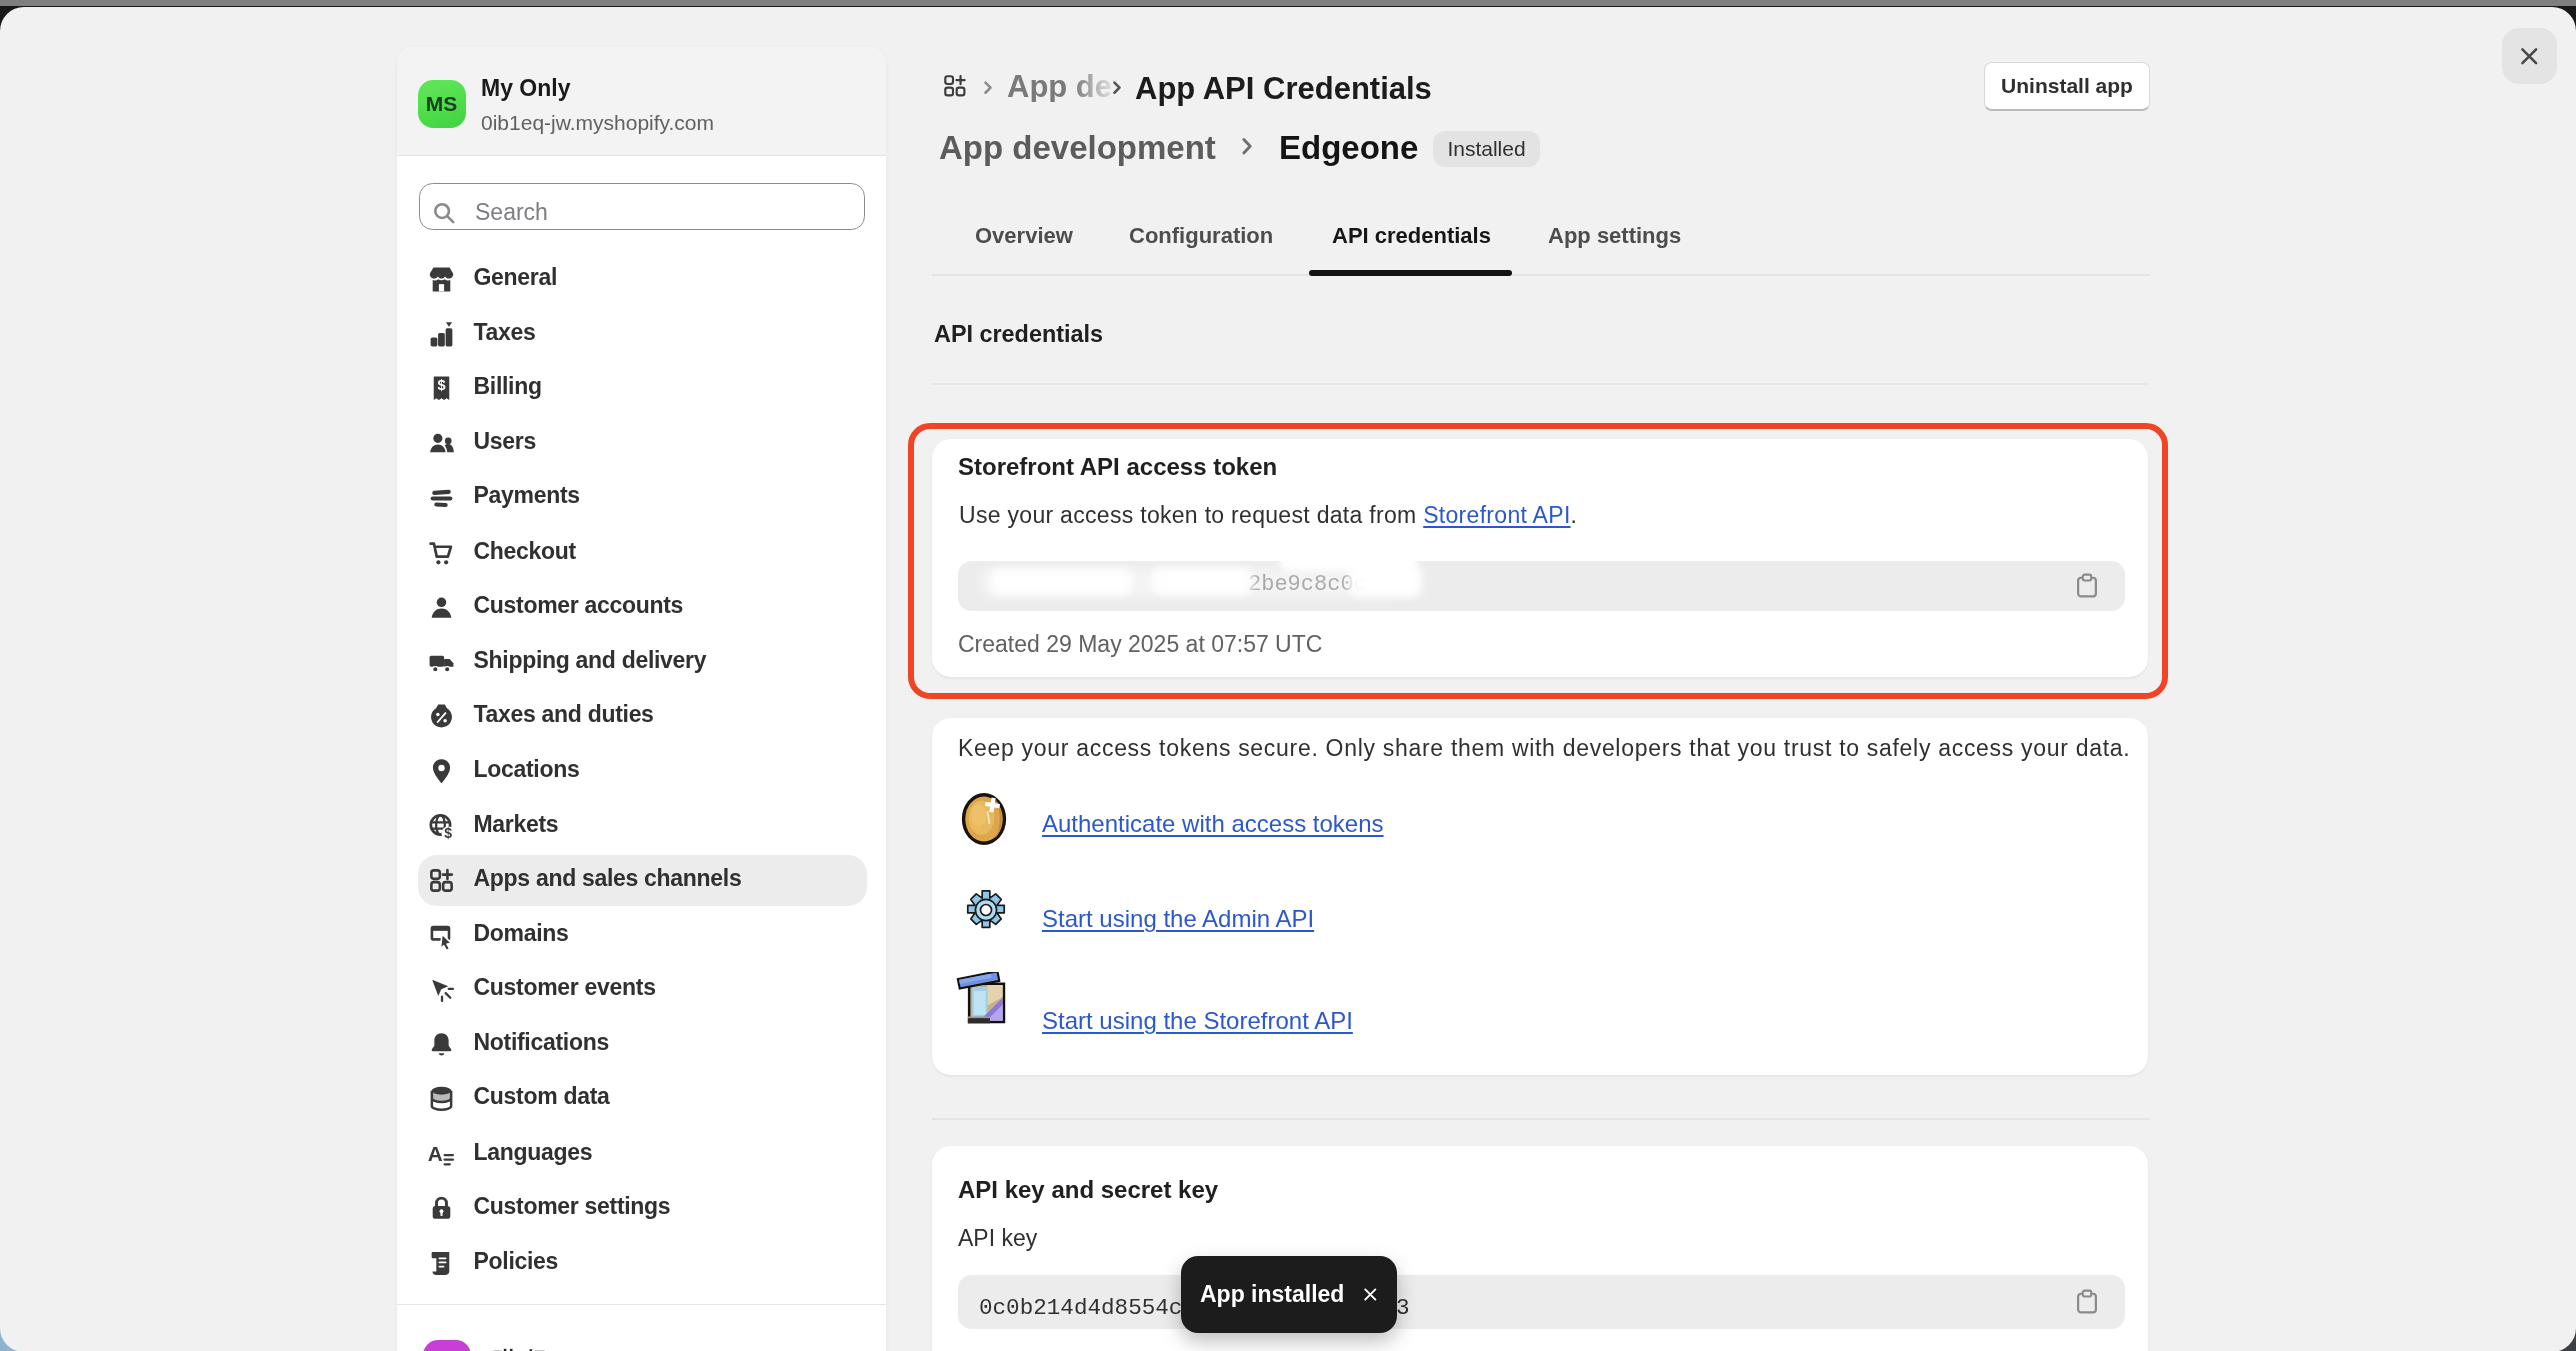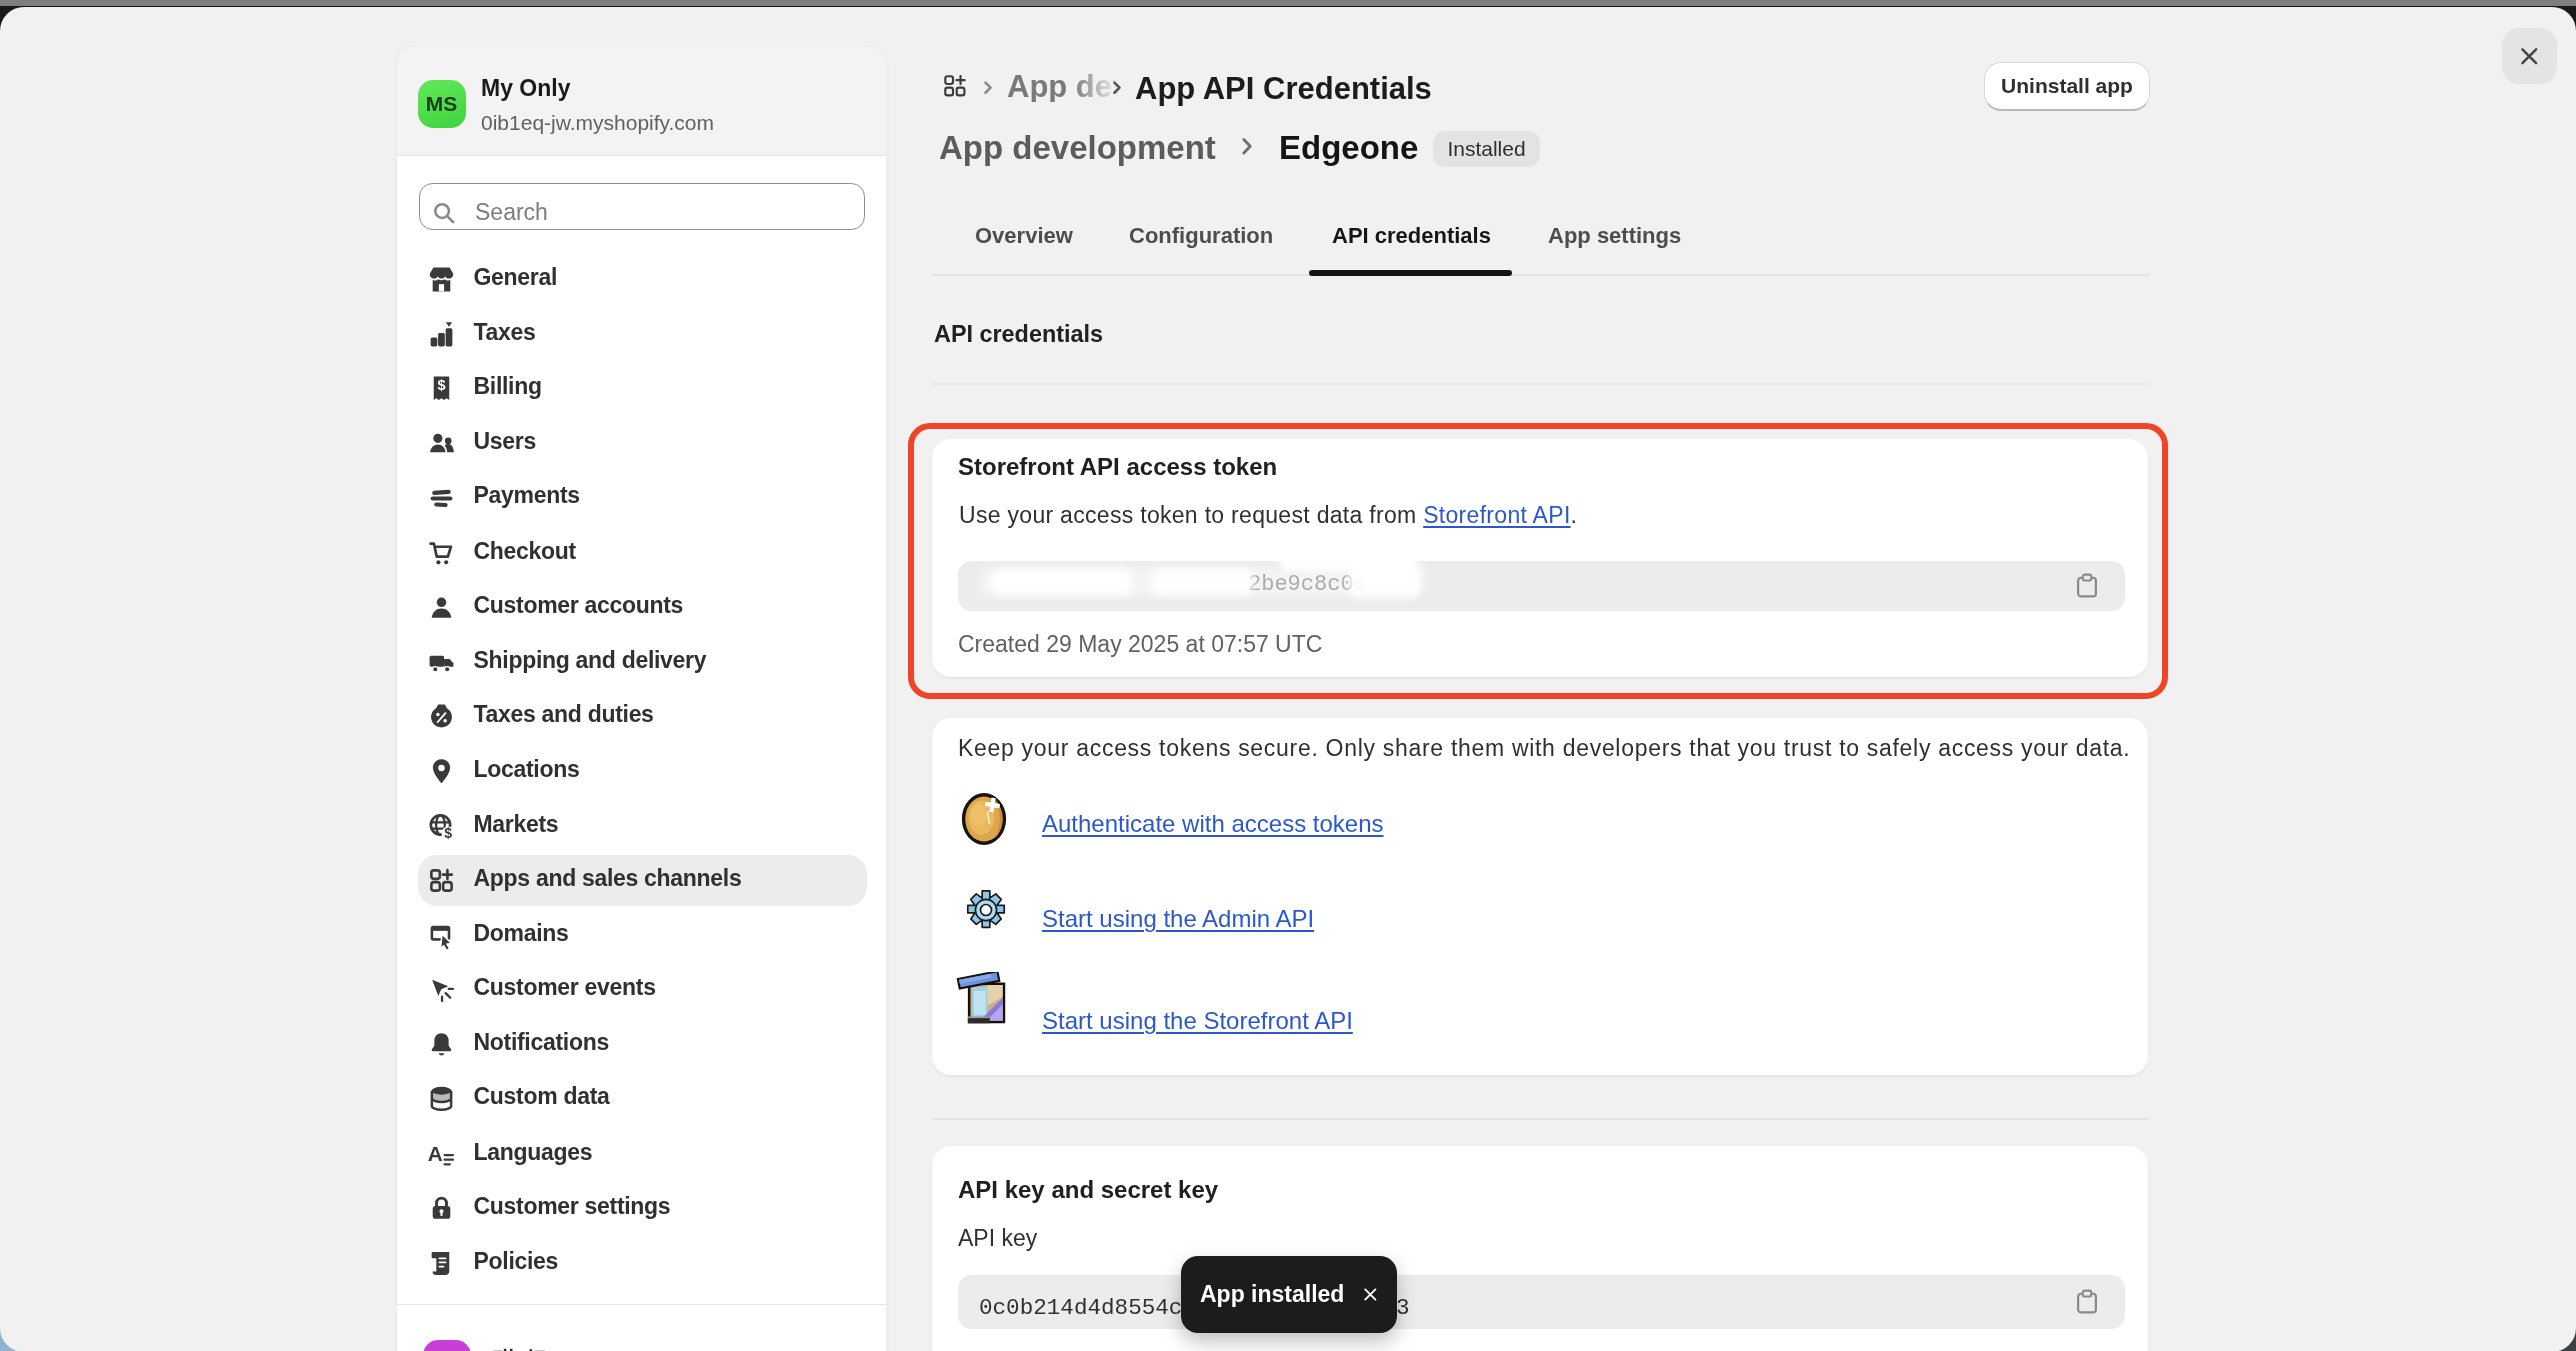--- a/index.html
+++ b/index.html
@@ -229,21 +229,21 @@
       </g>
     </svg>
 <svg class="abs" style="left:982px;top:80px" width="12" height="15.3" viewBox="0 0 14 18">
       <path class="chev" d="M4 3l6 6-6 6"></path>
     </svg>
 <div class="abs" style="left:1007px;top:71px;font-size:31px;font-weight:bold;color:#7a7a7a;line-height:1;white-space:nowrap;width:113px;overflow:hidden;-webkit-mask-image:linear-gradient(90deg,#000 58%,transparent 99%);mask-image:linear-gradient(90deg,#000 58%,transparent 99%)">App devel</div>
 <svg class="abs" style="left:1111px;top:80px" width="12" height="15.3" viewBox="0 0 14 18">
       <path class="chev" style="stroke:#555" d="M4 3l6 6-6 6"></path>
     </svg>
 <div class="abs" style="left:1135px;top:73px;font-size:31px;font-weight:bold;color:#1c1c1c;line-height:1;white-space:nowrap">App API Credentials</div>
-<div class="abs" style="left:1984px;top:62px;width:166px;height:49px;background:#fff;border:1.7px solid #d9d9d9;border-bottom:2.6px solid #b9b9b9;border-radius:17px;display:flex;align-items:center;justify-content:center;font-size:21px;font-weight:bold;color:#2f2f2f">Uninstall app</div>
+<div class="abs" style="left:1984px;top:62px;width:166px;height:49px;background:#fff;border:1.7px solid #d9d9d9;border-bottom:2.6px solid #b9b9b9;border-radius:8px;display:flex;align-items:center;justify-content:center;font-size:21px;font-weight:bold;color:#2f2f2f">Uninstall app</div>
 <div class="abs" style="left:2502px;top:28px;width:55px;height:56px;background:#e4e4e4;border-radius:17px;display:flex;align-items:center;justify-content:center">
       <svg width="20.5" height="20.5" viewBox="0 0 24 24">
         <path d="M4 4l16 16M20 4L4 20" stroke="#474747" stroke-width="3" stroke-linecap="round"></path>
       </svg>
     </div>
 <div class="abs" style="left:939px;top:131px;font-size:33px;font-weight:bold;color:#5c5c5c;line-height:1;white-space:nowrap">App development</div>
 <svg class="abs" style="left:1240px;top:136px" width="13.6" height="20.5" viewBox="0 0 16 24">
       <path class="chev" style="stroke:#6f6f6f;stroke-width:3.4" d="M4.5 4l7.5 8-7.5 8"></path>
     </svg>
 <div class="abs" style="left:1279px;top:131px;font-size:33px;font-weight:bold;color:#141414;line-height:1;white-space:nowrap">Edgeone</div>

